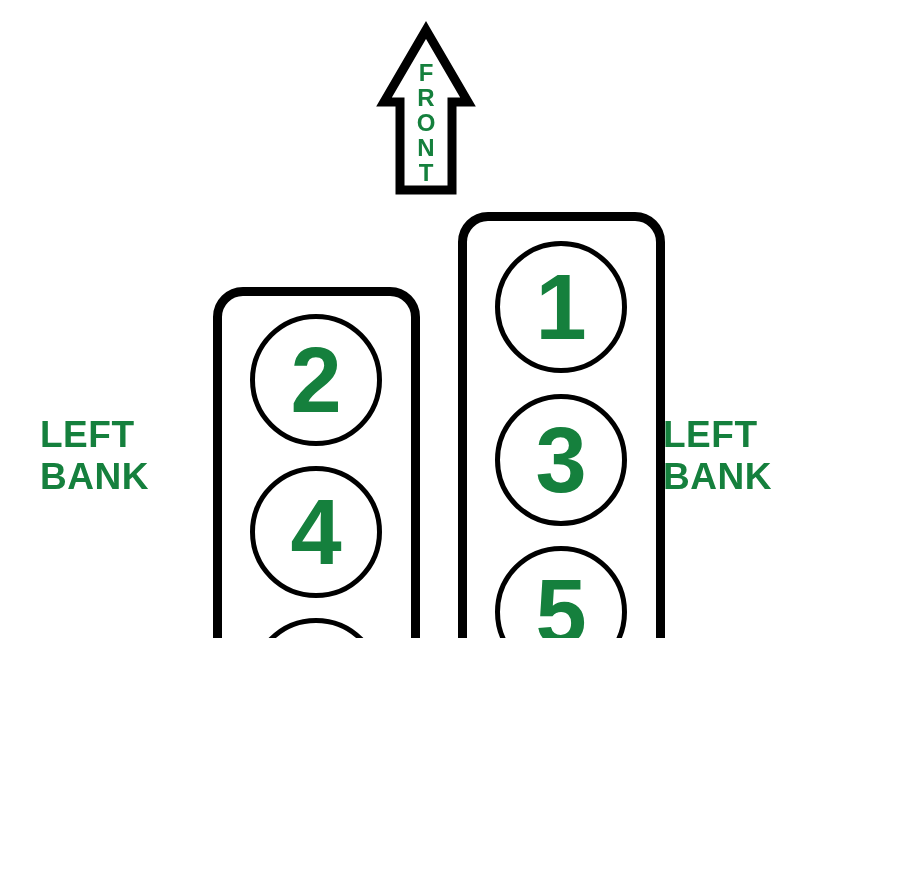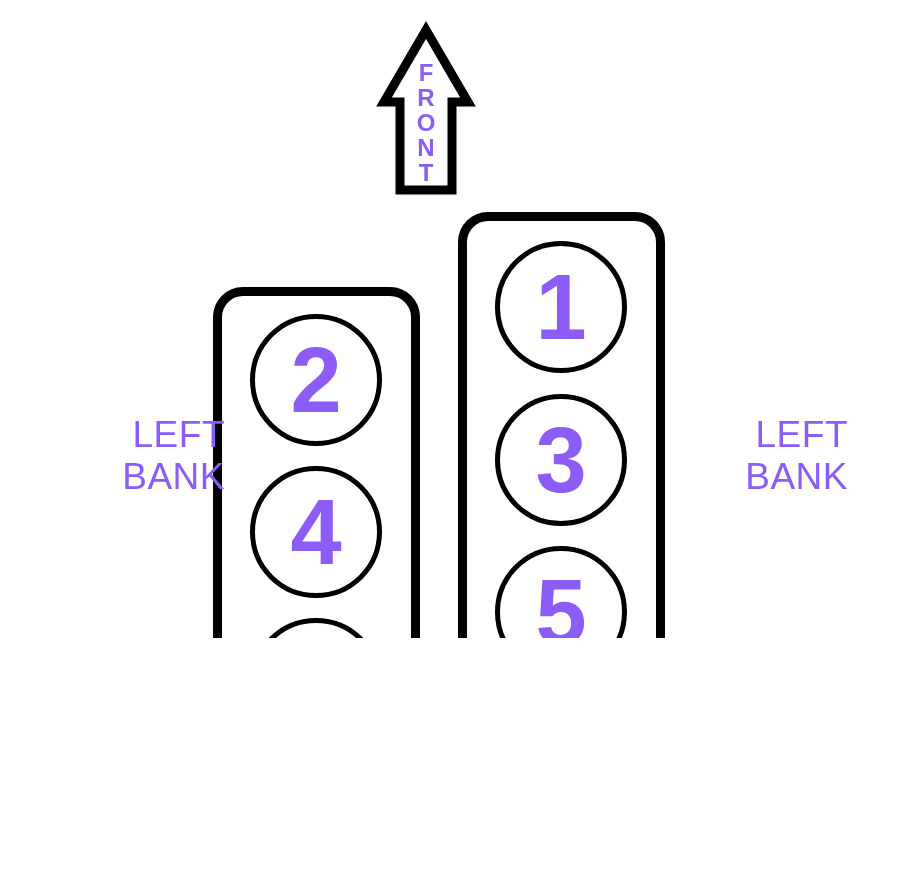--- a/index.html
+++ b/index.html
@@ -6,21 +6,21 @@
     margin: 0;
     padding: 0;
     background: #ffffff;
   }
   #canvas {
     position: relative;
     width: 909px;
     height: 638px;
     background: #ffffff;
     font-family: "Liberation Sans", "DejaVu Sans", sans-serif;
-    color: #8b5cf6;
+    color: #15803d;
     overflow: hidden;
   }
   .abs { position: absolute; }
 
   
   #front-arrow {
     left: 368px;
     top: 18px;
   }
   #front-label {
@@ -67,23 +67,23 @@
   #left-bank  .c2 { left: 28px; top: 170px; }
   #left-bank  .c3 { left: 28px; top: 322px; }
   
   #right-bank .c1 { left: 28px; top: 20px;  }
   #right-bank .c2 { left: 28px; top: 173px; }
   #right-bank .c3 { left: 28px; top: 325px; }
 
   
   .bank-label {
     font-size: 37px;
-    font-weight: normal;
+    font-weight: bold;
     line-height: 42px;
-    text-align: right;
+    text-align: left;
     white-space: pre-line;
     letter-spacing: 0.5px;
   }
   #left-bank-label  { left: 40px;  top: 414px; width: 185px; }
   #right-bank-label { left: 663px; top: 414px; width: 185px; }
 
   
   #firing-order-label {
     left: 149px;
     top: 809px;

